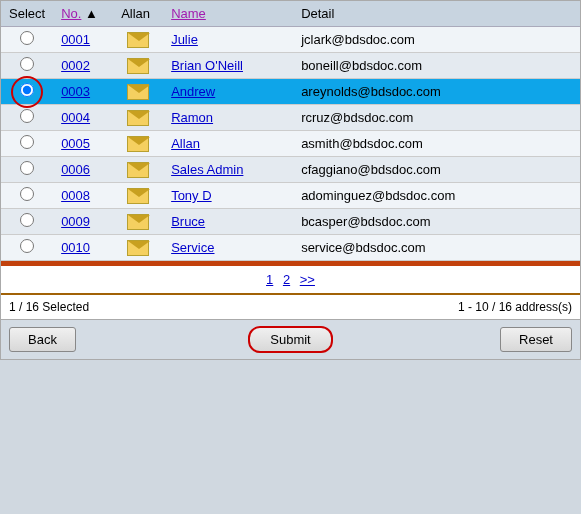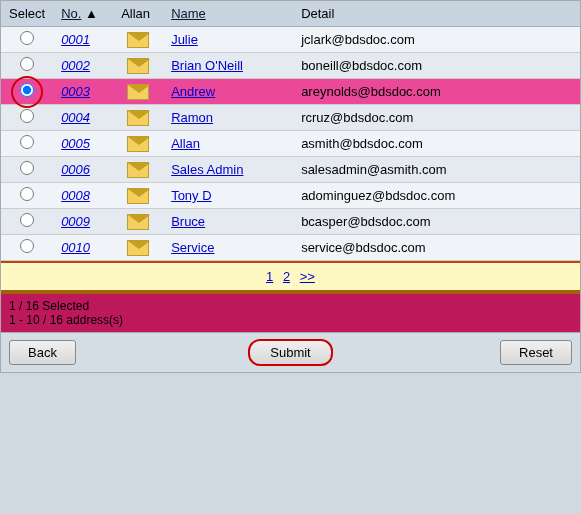--- a/index.html
+++ b/index.html
@@ -23,43 +23,42 @@
       background: #c8d4e0;
     }
     thead th {
       padding: 5px 8px;
       text-align: left;
       font-weight: normal;
       border-bottom: 1px solid #aab;
       white-space: nowrap;
     }
     thead th a {
-      color: #0f172a;
+      color: #a21caf;
     }
     tbody tr {
       background: #f0f4f8;
       border-bottom: 1px solid #ccc;
     }
     tbody tr:nth-child(even) {
       background: #e4eaf0;
     }
     tbody tr.selected-row {
-      background: #ec4899;
+      background: #0ea5e9;
     }
     tbody td {
       padding: 4px 8px;
       vertical-align: middle;
     }
     .radio-cell {
       text-align: center;
       width: 50px;
     }
     .number-cell {
       width: 60px;
-      font-style: italic;
     }
     .type-cell {
       width: 50px;
       text-align: center;
     }
     .name-cell {
       width: 130px;
     }
     .detail-cell {
       width: auto;
@@ -82,34 +81,33 @@
       content: '';
       position: absolute;
       top: 0; left: 0; right: 0;
       border-top: 8px solid #c8a020;
       border-left: 11px solid transparent;
       border-right: 11px solid transparent;
     }
     .pagination {
       text-align: center;
       padding: 6px;
-      background: #fef9c3;
-      border-top: 2px solid #c2410c;
+      background: #ffffff;
+      border-top: 5px solid #c2410c;
     }
     .pagination a {
       margin: 0 3px;
     }
     .status-bar {
       display: flex;
       justify-content: space-between;
       padding: 5px 8px;
-      background: #be185d;
-      border-top: 4px solid #a16207;
+      background: #ffffff;
+      border-top: 2px solid #a16207;
       font-size: 12px;
-      flex-direction: column;
     }
     .btn {
       padding: 4px 18px;
       background: linear-gradient(to bottom, #f0f0f0, #d8d8d8);
       border: 1px solid #888;
       border-radius: 3px;
       cursor: pointer;
       font-size: 13px;
       color: #000;
     }
@@ -213,21 +211,21 @@
           <td class="number-cell"><a href="#">0005</a></td>
           <td class="type-cell"><span class="email-icon"></span></td>
           <td class="name-cell"><a href="#">Allan</a></td>
           <td class="detail-cell">asmith@bdsdoc.com</td>
         </tr>
         <tr>
           <td class="radio-cell"><input type="radio" name="address-select" style=""></td>
           <td class="number-cell"><a href="#">0006</a></td>
           <td class="type-cell"><span class="email-icon"></span></td>
           <td class="name-cell"><a href="#">Sales Admin</a></td>
-          <td class="detail-cell">salesadmin@asmith.com</td>
+          <td class="detail-cell">cfaggiano@bdsdoc.com</td>
         </tr>
         <tr>
           <td class="radio-cell"><input type="radio" name="address-select" style=""></td>
           <td class="number-cell"><a href="#">0008</a></td>
           <td class="type-cell"><span class="email-icon"></span></td>
           <td class="name-cell"><a href="#">Tony D</a></td>
           <td class="detail-cell">adominguez@bdsdoc.com</td>
         </tr>
         <tr>
           <td class="radio-cell"><input type="radio" name="address-select" style=""></td>

